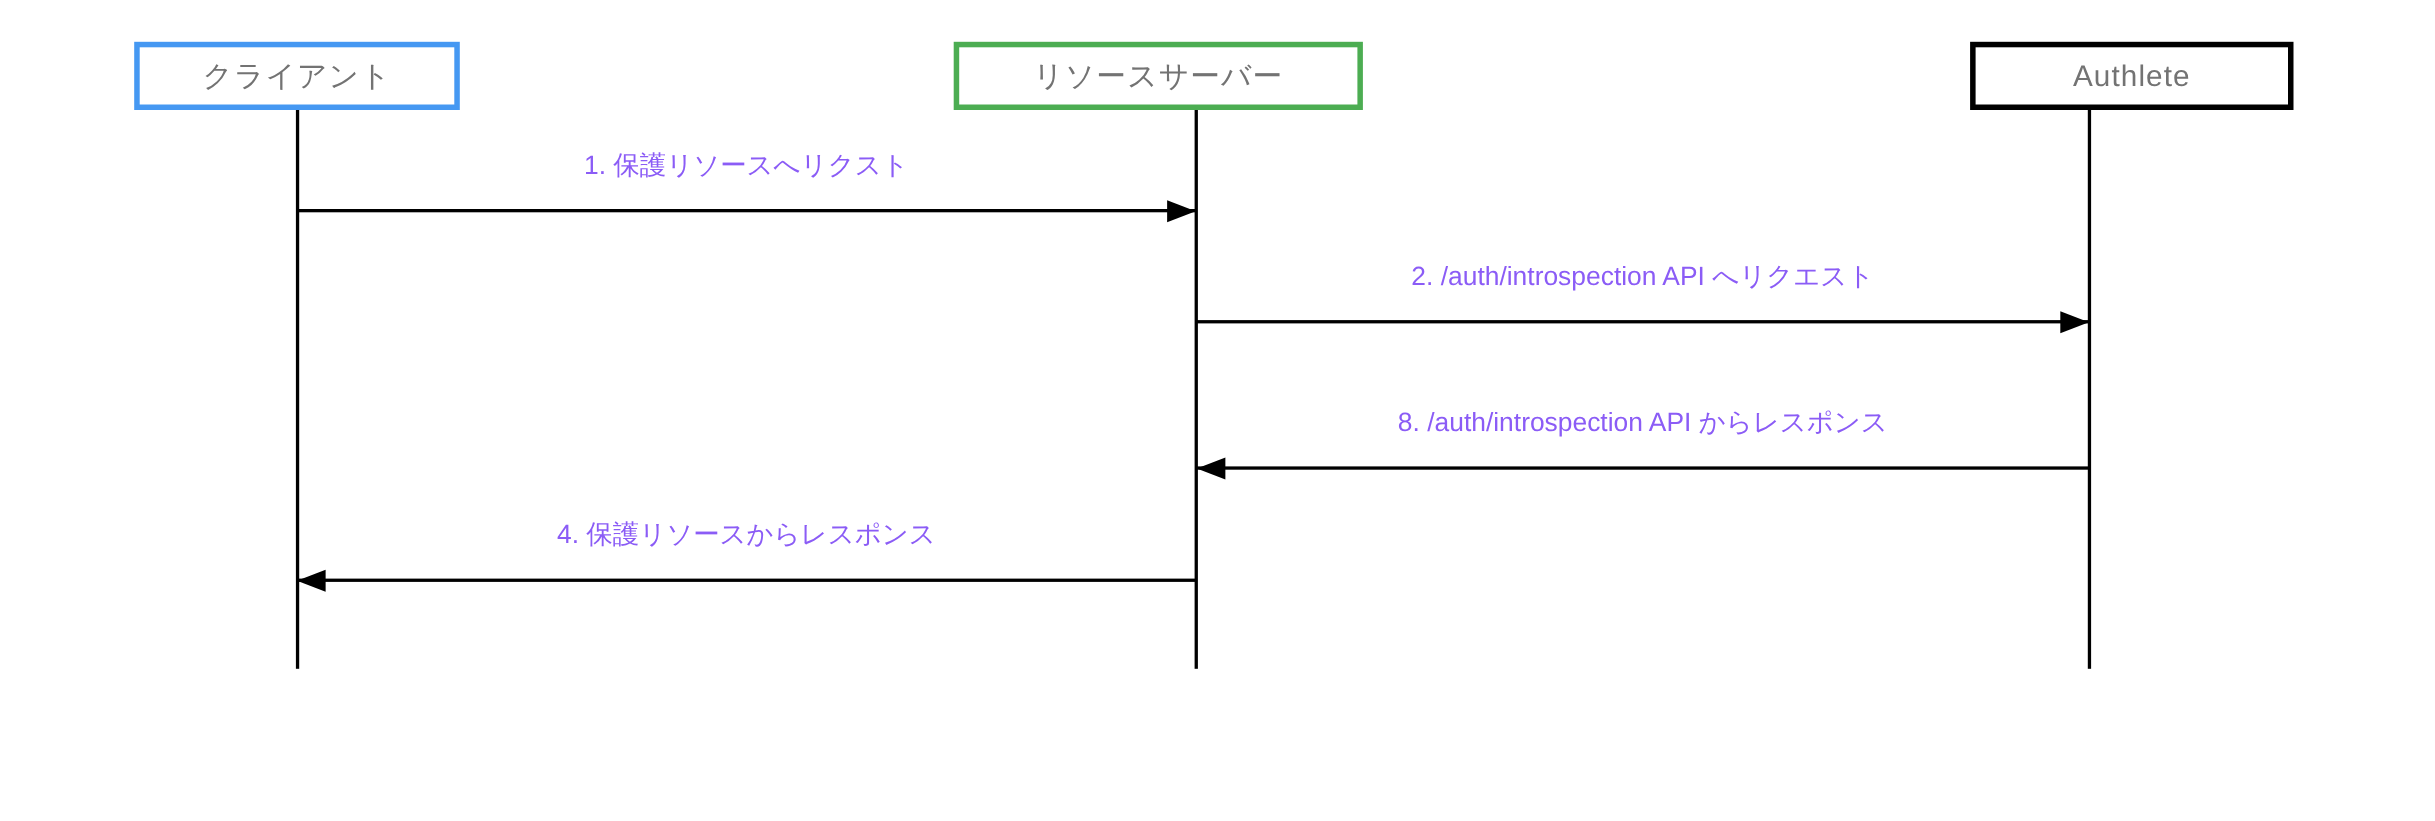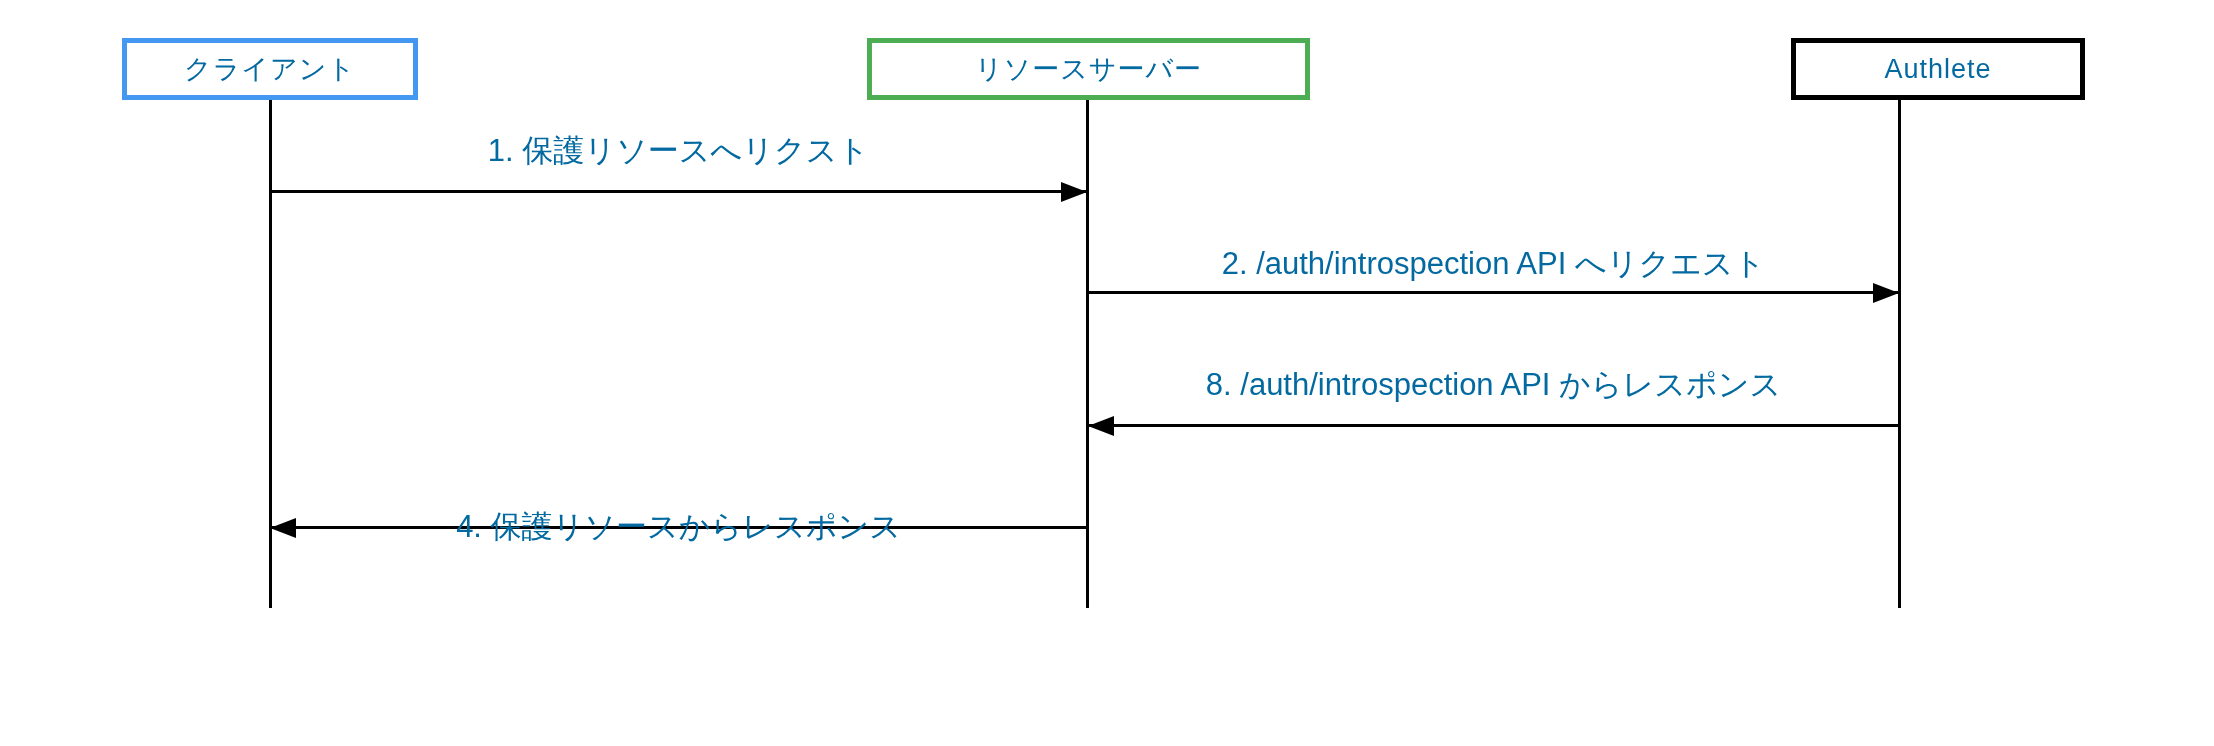--- a/index.html
+++ b/index.html
@@ -19,26 +19,26 @@
     position: absolute;
     top: 38px;
     height: 62px;
     box-sizing: border-box;
     border: 5px solid #fca5a5;
     background: #ffffff;
     display: flex;
     align-items: center;
     justify-content: center;
     font-size: 27px;
-    color: #0369a1;
+    color: #737373;
     letter-spacing: 1px;
     z-index: 2;
   }
   .actor-box.client   { left: 122px;  width: 296px; }
-  .actor-box.resource { left: 867px;  width: 443px; }
+  .actor-box.resource { left: 867px;  width: 372px; }
   .actor-box.authlete { left: 1753px; width: 294px; }
 
   .lifeline {
     position: absolute;
     top: 100px;
     height: 508px;
     width: 3px;
     background: #000000;
     z-index: 1;
   }
@@ -75,29 +75,29 @@
     border-top: 10px solid transparent;
     border-bottom: 10px solid transparent;
     border-right: 26px solid #000000;
   }
 
   .msg-label {
     position: absolute;
     height: 30px;
     line-height: 30px;
     text-align: center;
-    font-size: 31px;
-    color: #0369a1;
+    font-size: 24px;
+    color: #8b5cf6;
     white-space: nowrap;
     z-index: 2;
   }
   .msg-label.m1 { left: 270px;  width: 817px; top: 136px; }
-  .msg-label.m2 { left: 1088px; width: 811px; top: 237px; margin-top: 12px; }
+  .msg-label.m2 { left: 1088px; width: 811px; top: 237px; }
   .msg-label.m3 { left: 1088px; width: 811px; top: 370px; }
-  .msg-label.m4 { left: 270px;  width: 817px; top: 472px; margin-top: 40px; }
+  .msg-label.m4 { left: 270px;  width: 817px; top: 472px; }
 </style>
 </head>
 <body>
 
 <div class="canvas">
 
   <div class="actor-box client" style="border-color: rgb(69, 152, 242);">
     <span>クライアント</span>
   </div>
   <div class="actor-box resource" style="border-color: rgb(76, 173, 82);">

